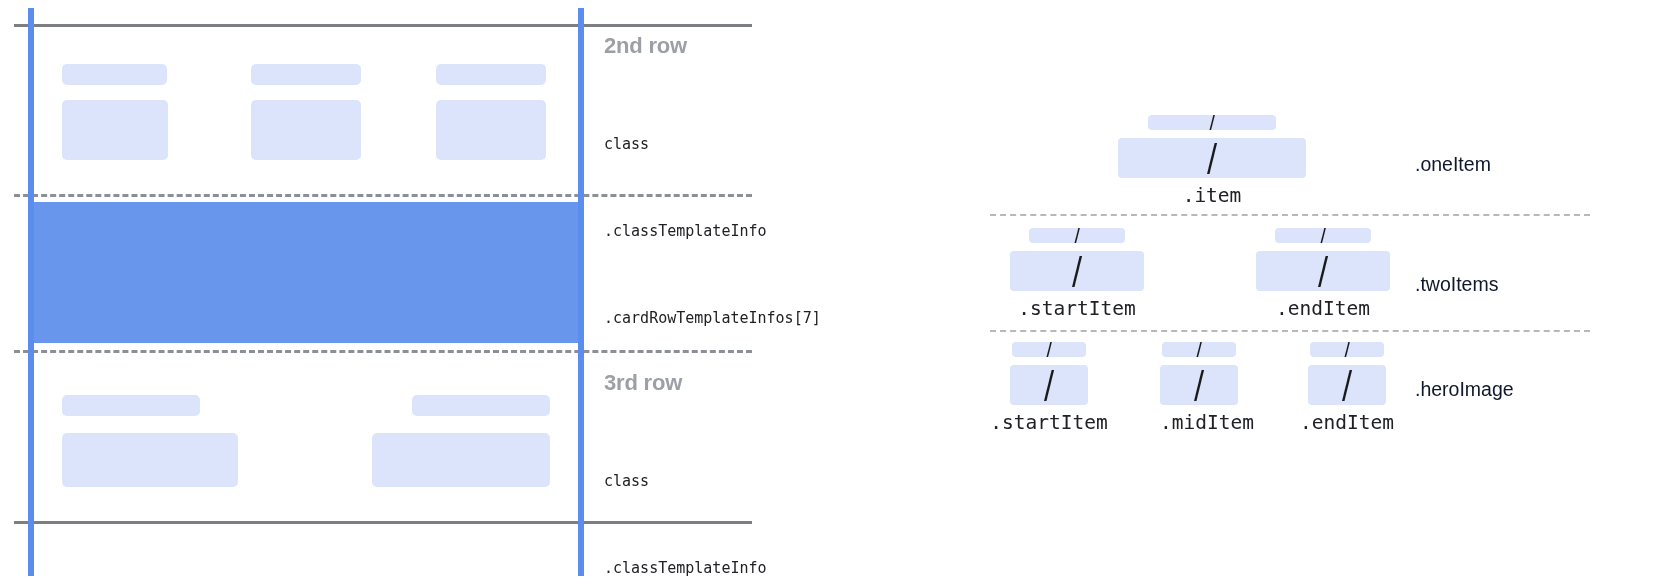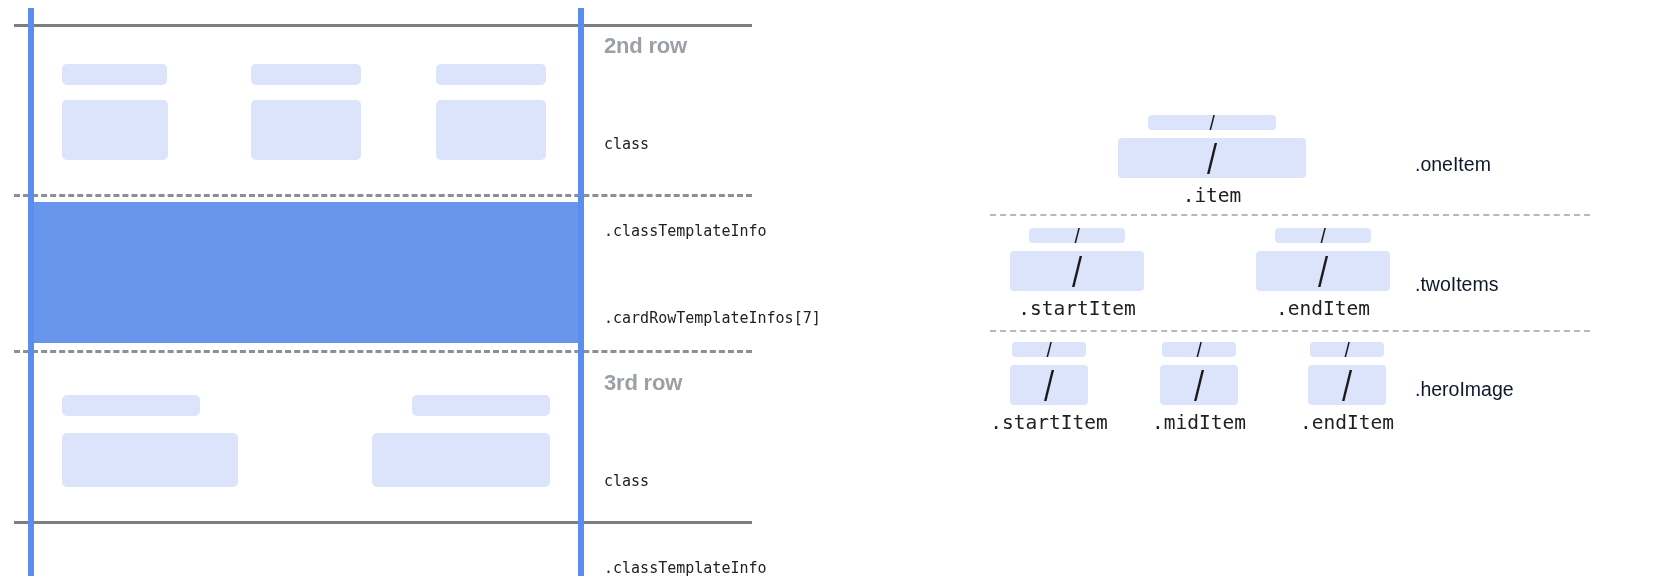--- a/index.html
+++ b/index.html
@@ -262,21 +262,21 @@
       <div class="item-caption" style="margin-left:-26px; width:130px;">.startItem</div>
     </div>
 
     <div class="item-unit" style="left:200px; top:342px; width:78px;">
       <div class="bar small" style="width:74px; margin:0 auto;">
         <span class="slash">/</span>
       </div>
       <div class="bar big" style="width:78px;">
         <span class="slash">/</span>
       </div>
-      <div class="item-caption" style="margin-left:-16px; width:110px;">.midItem</div>
+      <div class="item-caption" style="margin-left:-16px; width:110px;text-align:right;">.midItem</div>
     </div>
 
     <div class="item-unit" style="left:348px; top:342px; width:78px;">
       <div class="bar small" style="width:74px; margin:0 auto;">
         <span class="slash">/</span>
       </div>
       <div class="bar big" style="width:78px;">
         <span class="slash">/</span>
       </div>
       <div class="item-caption" style="margin-left:-18px; width:114px;">.endItem</div>

